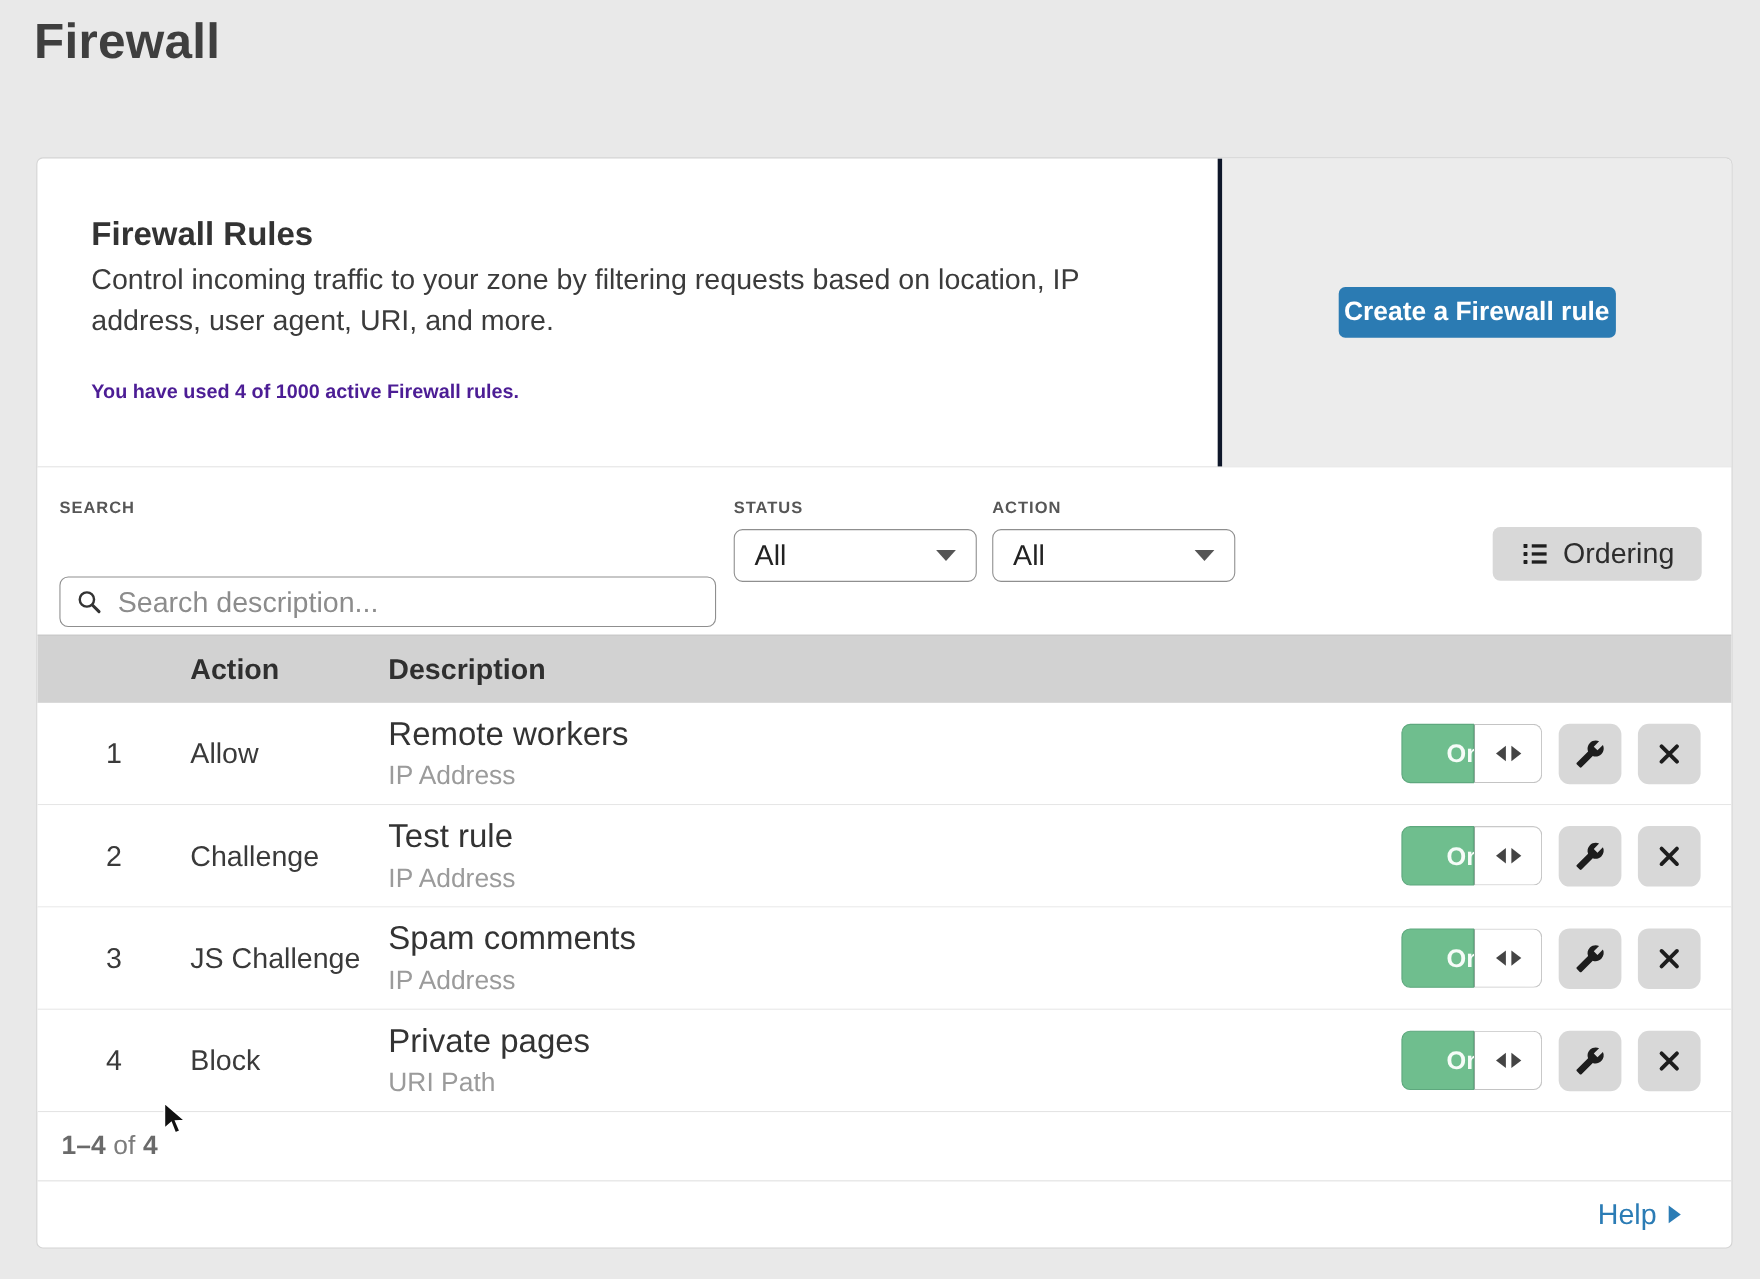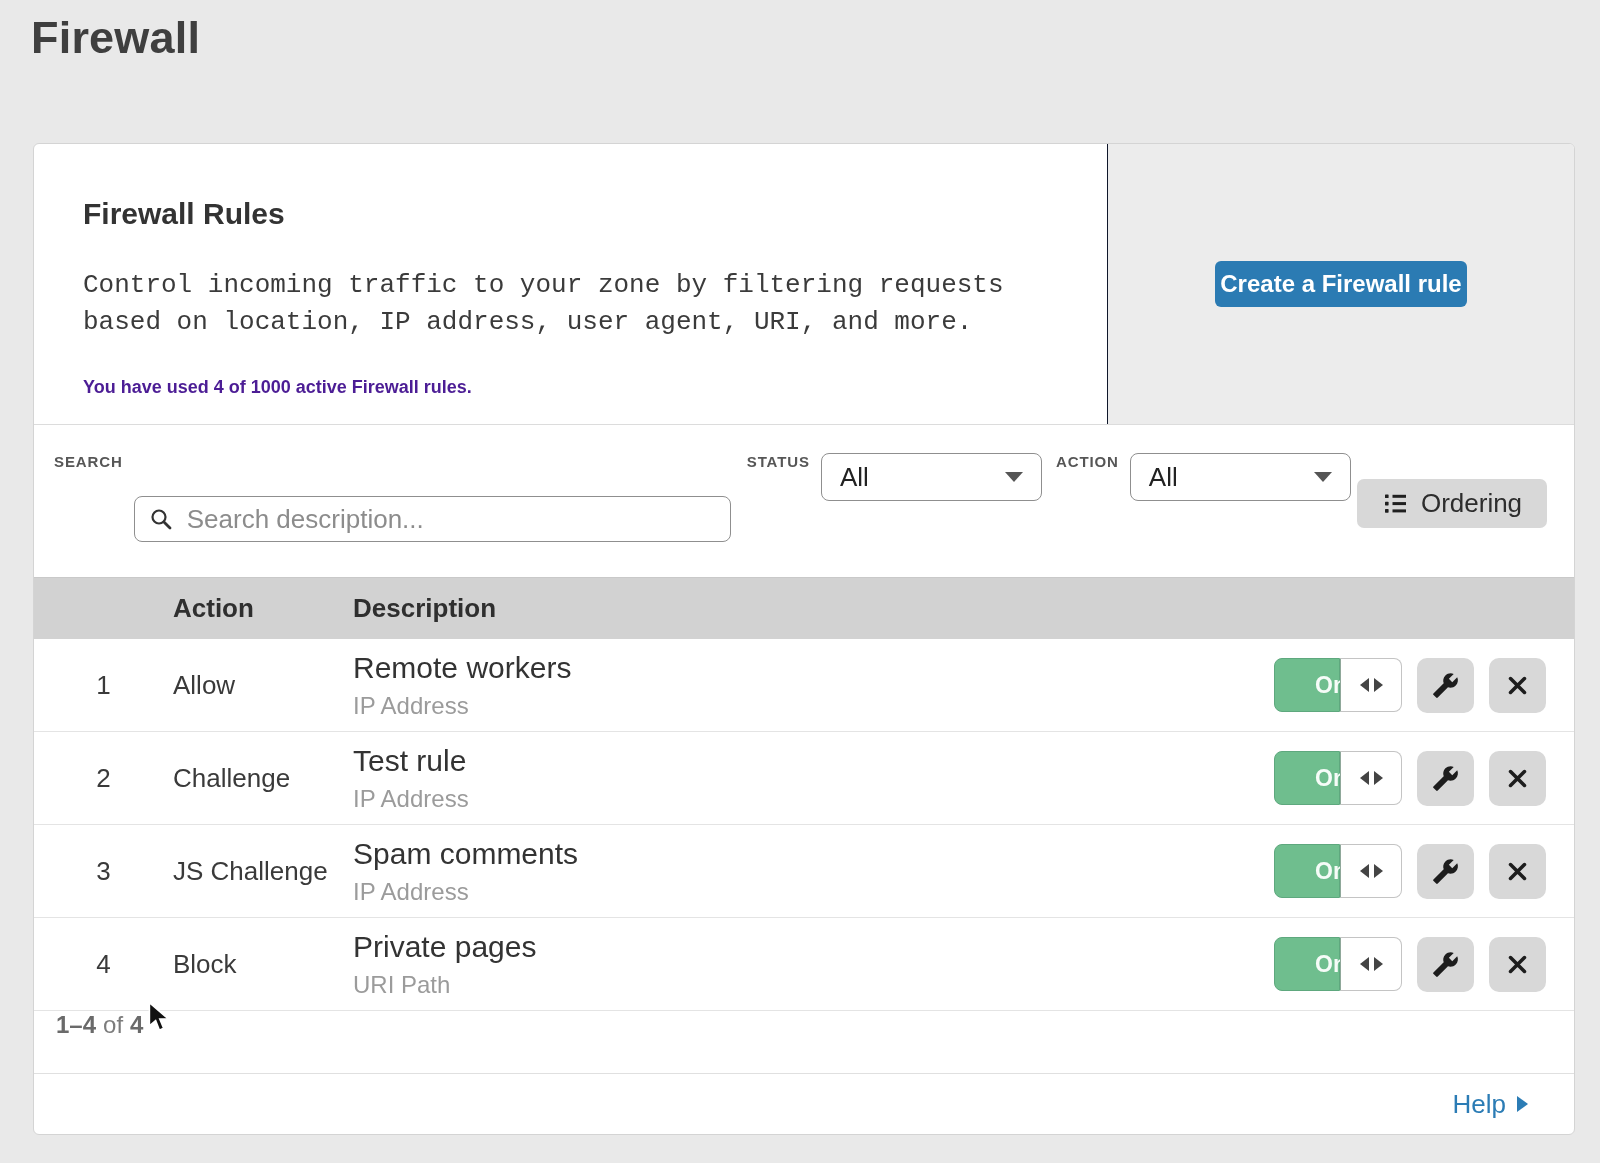--- a/index.html
+++ b/index.html
@@ -21,35 +21,35 @@
   .card {
     position:absolute; left:33px; top:143px; width:1542px; height:992px;
     background:#fff; border:1px solid #d4d4d4; border-radius:6px;
     overflow:hidden; display:flex; flex-direction:column;
   }
 
   
   .intro { height:282px; display:flex; border-bottom:1px solid #dcdcdc; }
   .intro-text { flex:1; padding:53px 30px 0 49px; }
   .intro-title { font-size:30px; font-weight:600; color:#333; }
-  .intro-desc { margin-top:36px; font-size:26px; line-height:37px; color:#3b3b3b; max-width:945px;font-family:Liberation Mono, monospace; }
+  .intro-desc { margin-top:5px; font-size:26px; line-height:37px; color:#3b3b3b; max-width:945px; }
   .intro-usage { margin-top:36px; font-size:18px; font-weight:700; color:#4c1d95; }
   .intro-panel {
-    width:467px; background:#ececec; border-left:1px solid #0f172a;
+    width:467px; background:#ececec; border-left:4px solid #0f172a;
     display:flex; align-items:center; justify-content:center;
   }
   .btn-primary {
     width:252px; height:46px; border:none; border-radius:6px;
     background:#2b7bb3; color:#fff; font-size:24px; font-weight:600;
     font-family:inherit; cursor:pointer;
   }
 
   
   .filters { height:152px; display:flex; align-items:flex-start; padding:28px 27px 0 20px; background:#fff; }
-  .filter-col { display:flex; flex-direction:row;gap:11px; }
+  .filter-col { display:flex; flex-direction:column; }
   .filter-label { font-size:15px; font-weight:700; letter-spacing:.9px; color:#565656; margin-bottom:11px; }
   .search-box { position:relative; width:597px; height:46px;margin-top:43px; }
   .search-box input {
     width:100%; height:100%; border:1px solid #8f8f8f; border-radius:8px;
     padding:0 16px 0 52px; font-size:26px; font-family:inherit; color:#333; background:#fff; outline:none;
   }
   .search-box input::placeholder { color:#8c8c8c; }
   .search-icon { position:absolute; left:15px; top:11px; }
   .selectbox {
     width:221px; height:48px; border:1px solid #8f8f8f; border-radius:8px; background:#fff;
@@ -96,21 +96,21 @@
   .tri-left { width:0; height:0; border-top:7px solid transparent; border-bottom:7px solid transparent; border-right:9px solid #444; }
   .tri-right { width:0; height:0; border-top:7px solid transparent; border-bottom:7px solid transparent; border-left:9px solid #444; }
 
   .icon-btn {
     width:57px; height:55px; border:none; border-radius:10px; background:#d8d8d8;
     display:flex; align-items:center; justify-content:center; cursor:pointer;
   }
 
   
   .pagination {
-    height:63px; display:flex; align-items:flex-start; padding-left:22px;
+    height:63px; display:flex; align-items:center; padding-left:22px;
     font-size:24px; color:#7c7c7c; border-bottom:1px solid #e0e0e0; gap:7px;
   }
   .pg-strong { font-weight:700; color:#6a6a6a; }
   .card-footer { height:60px; display:flex; align-items:center; justify-content:flex-end; padding-right:46px; }
   .help-link { display:flex; align-items:center; gap:11px; color:#2b7cb5; font-size:26px; font-weight:500; text-decoration:none; cursor:pointer; }
   .help-arrow { width:0; height:0; border-top:8px solid transparent; border-bottom:8px solid transparent; border-left:11px solid #2b7cb5; }
 
   .cursor { position:absolute; left:146px; top:1001px; pointer-events:none; }
 </style>
 </head>

